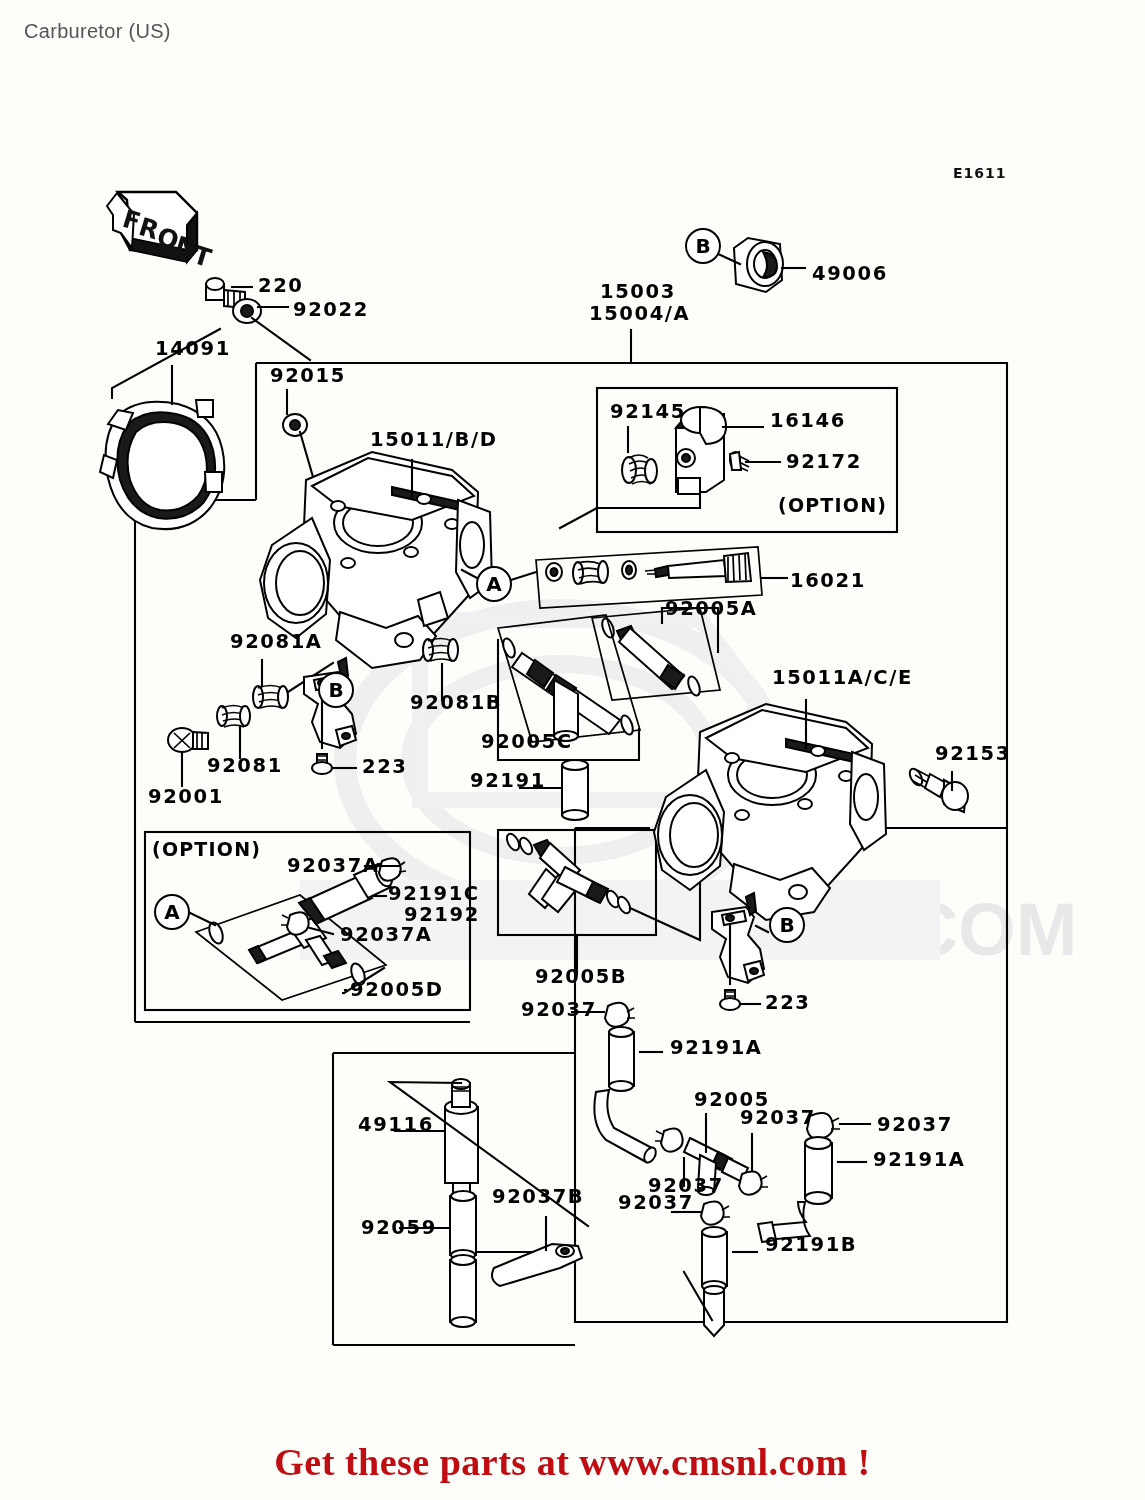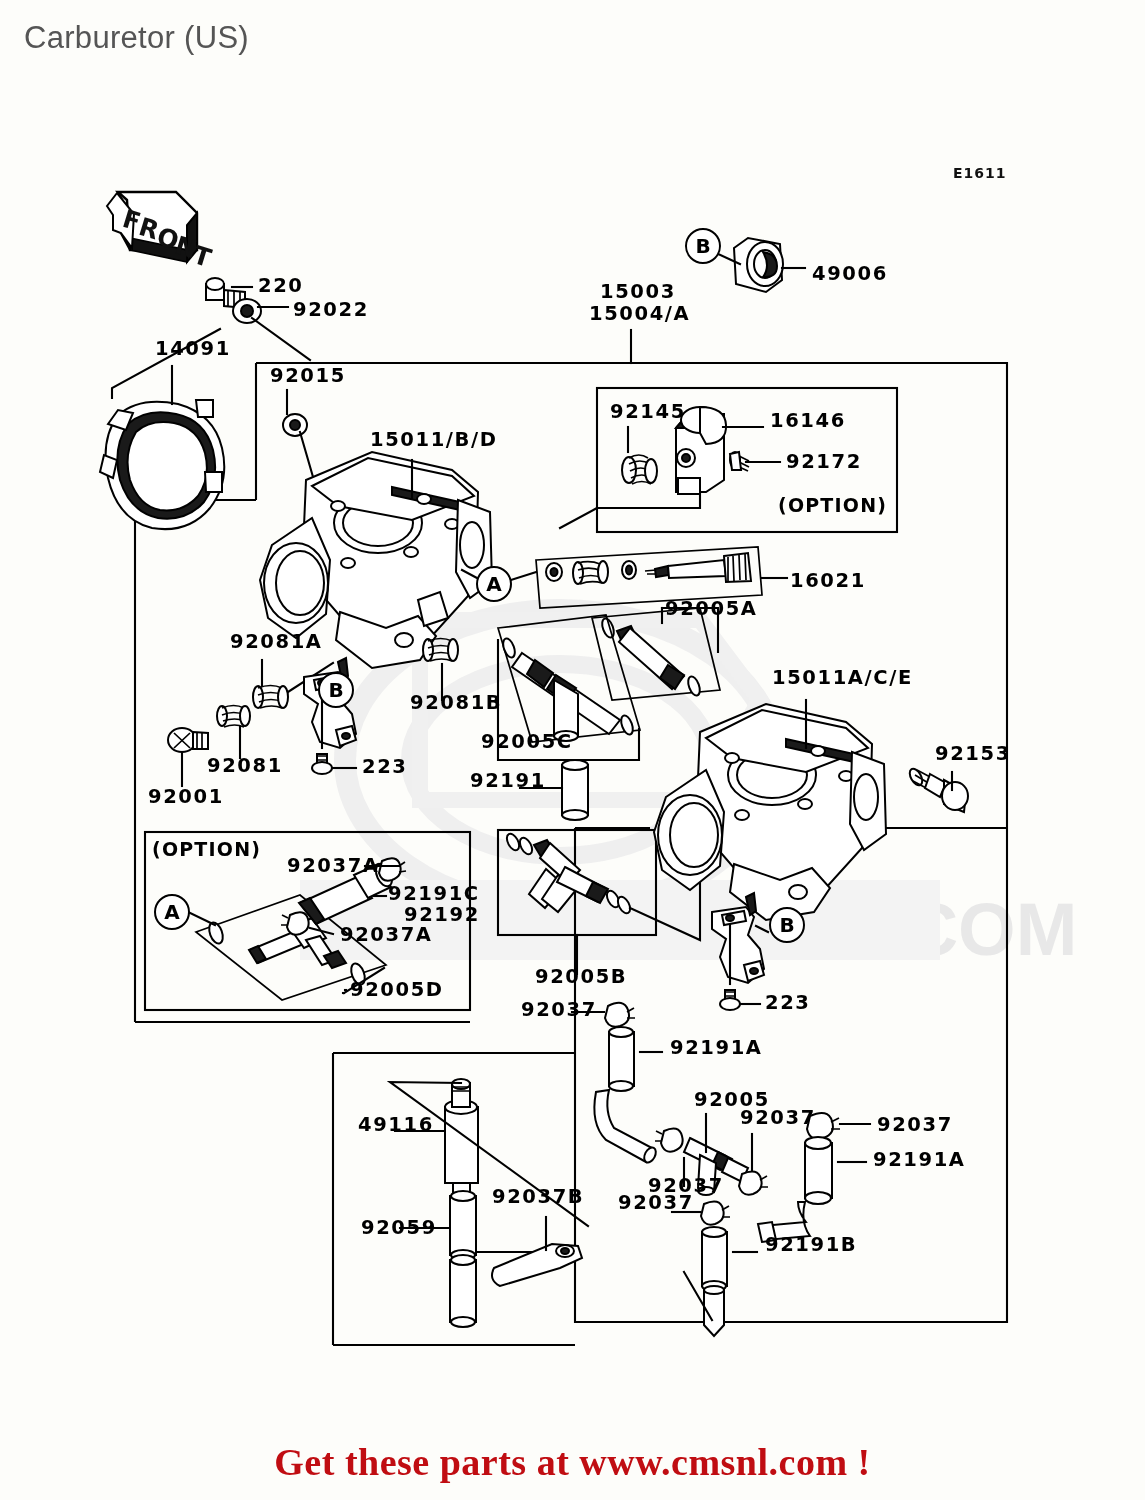--- a/index.html
+++ b/index.html
@@ -1,17 +1,17 @@
 <!DOCTYPE html>
 <html><head>
 <meta charset="utf-8">
 <style>
   html,body{margin:0;padding:0;background:#fdfdfa;}
   body{width:1145px;height:1500px;font-family:"DejaVu Sans",sans-serif;position:relative;overflow:hidden;}
-  #page-title{position:absolute;left:24px;top:20px;font-family:"Liberation Sans",sans-serif;font-size:31px;color:#555;letter-spacing:.3px;}
+  #page-title{position:absolute;left:24px;top:20px;font-family:"Liberation Sans",sans-serif;font-size:20px;color:#555;letter-spacing:.3px;}
   #diagram-code{position:absolute;left:953px;top:165px;font-family:"DejaVu Sans",sans-serif;font-size:14px;font-weight:bold;color:#111;letter-spacing:1px;text-align:right;}
   #footer-cta{position:absolute;left:0;top:1440px;width:1145px;text-align:center;
     font-family:"Liberation Serif",serif;font-weight:bold;font-size:38px;color:#c00d12;letter-spacing:.5px;}
   svg#dg{position:absolute;left:0;top:0;width:1145px;height:1500px;}
   .lbl{font-family:"DejaVu Sans",sans-serif;font-size:19.5px;font-weight:bold;fill:#000;letter-spacing:1.6px;}
   .opt{font-family:"DejaVu Sans",sans-serif;font-size:19px;font-weight:bold;fill:#000;letter-spacing:1.2px;}
   .callout{font-family:"DejaVu Sans",sans-serif;font-size:20px;font-weight:bold;fill:#000;}
   .ln{stroke:#000;stroke-width:2.1;fill:none;stroke-linecap:square;}
   .ln-thin{stroke:#000;stroke-width:1.7;fill:none;}
   .box{stroke:#000;stroke-width:2.1;fill:none;}

